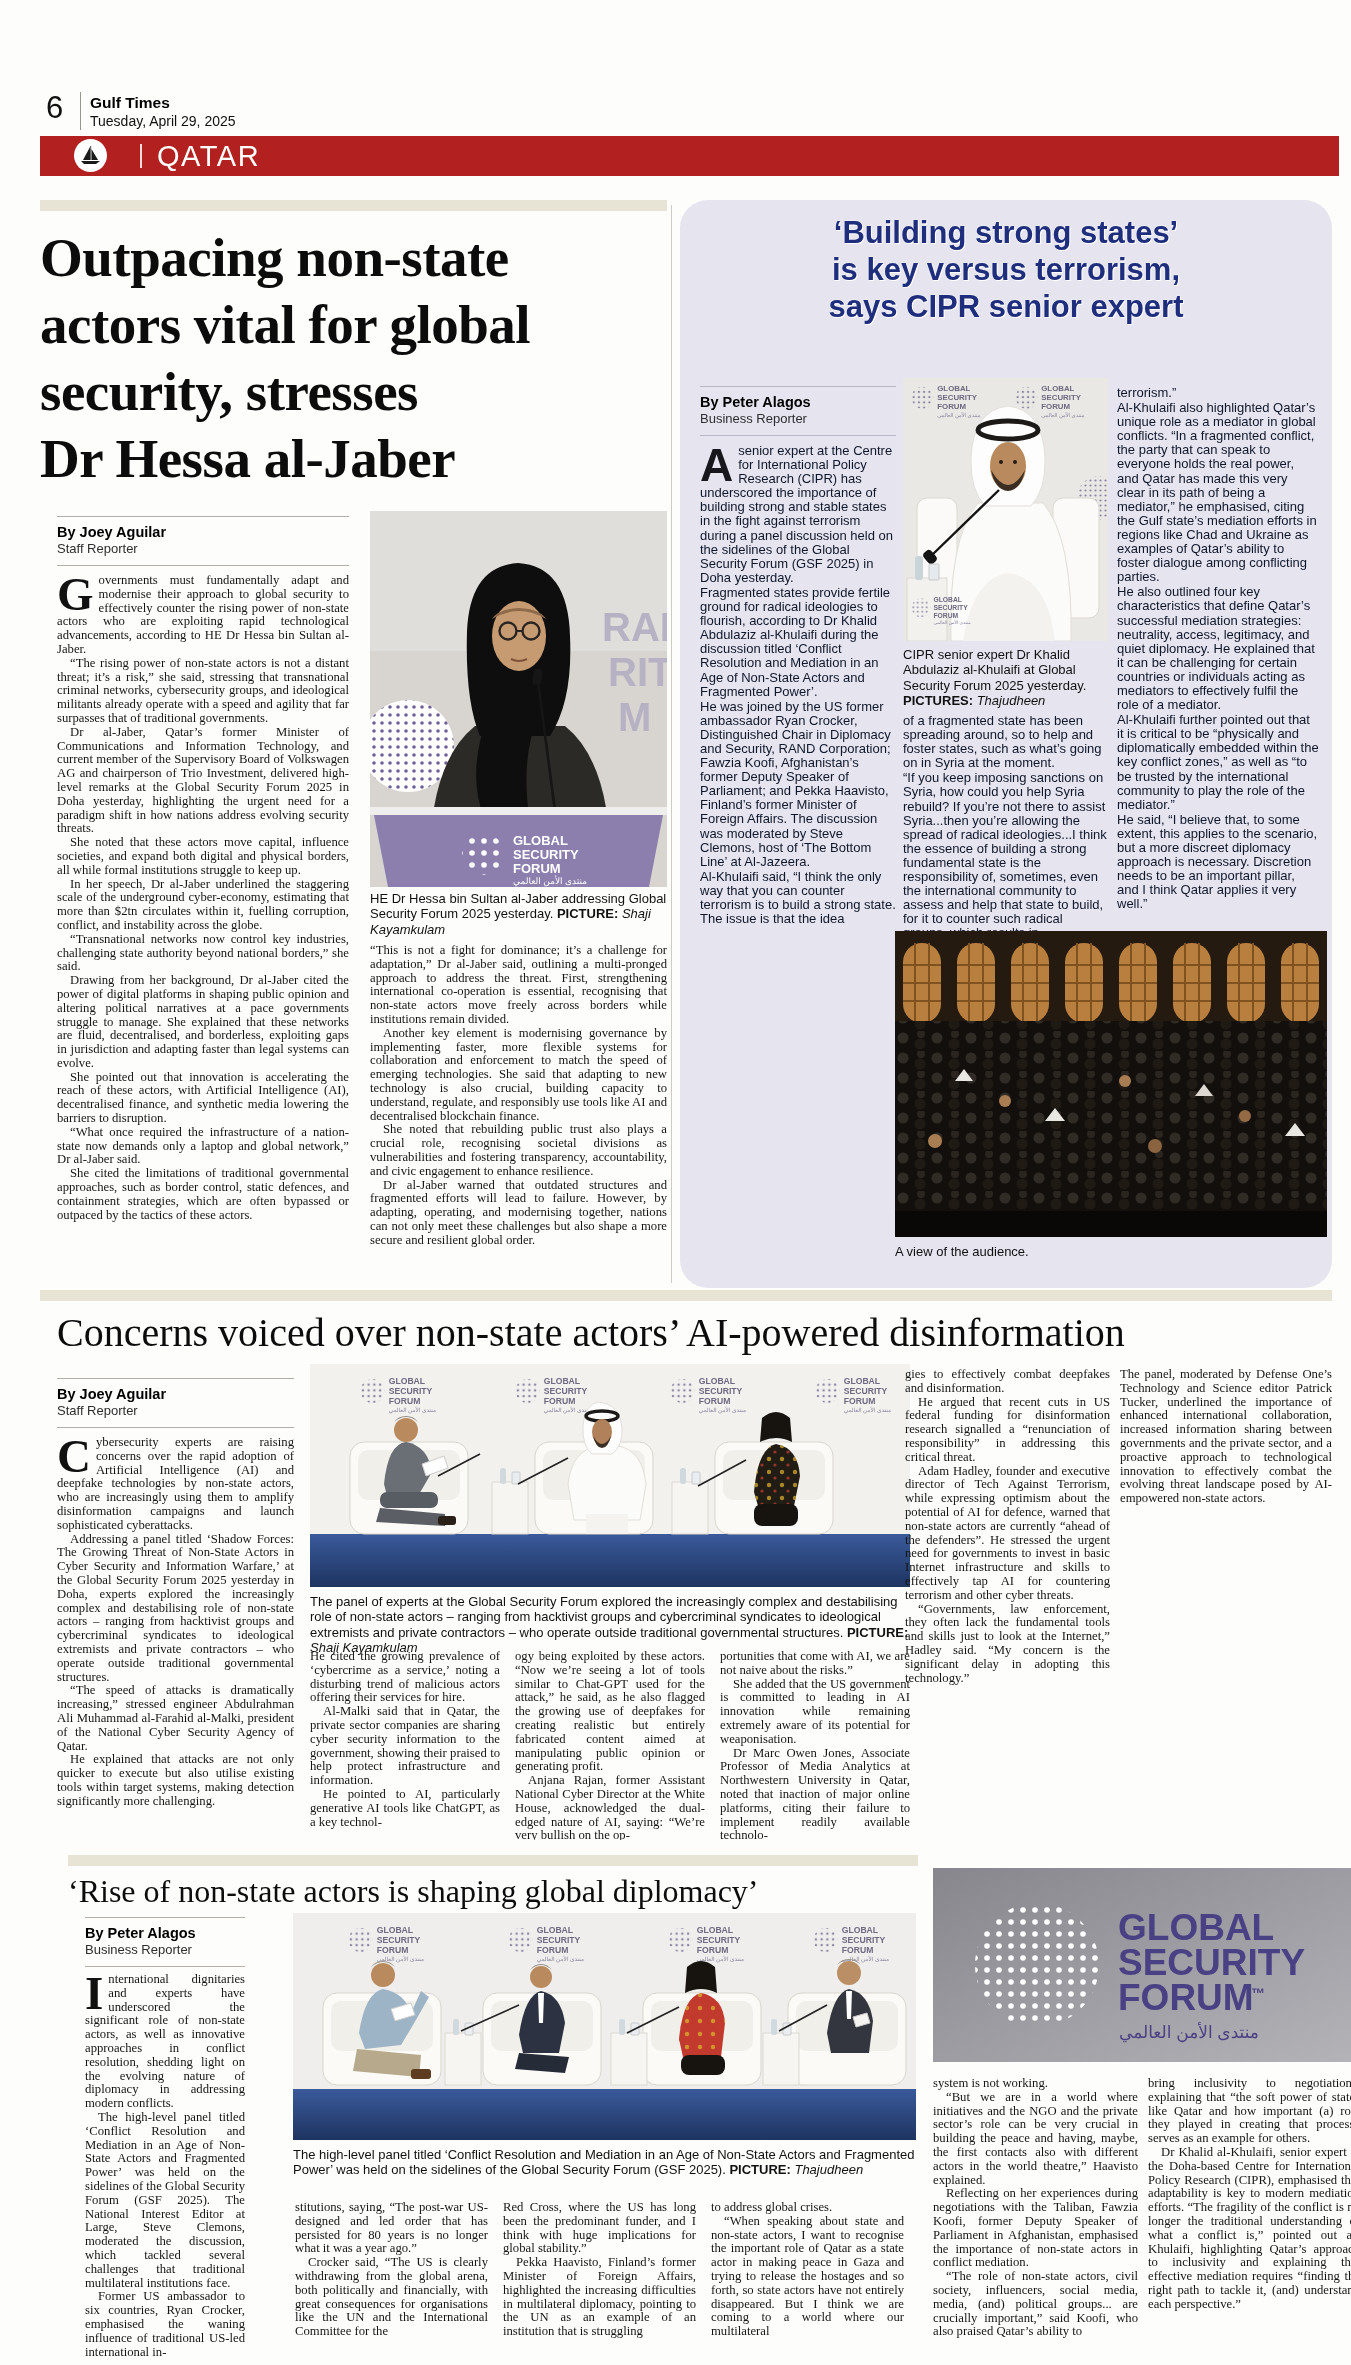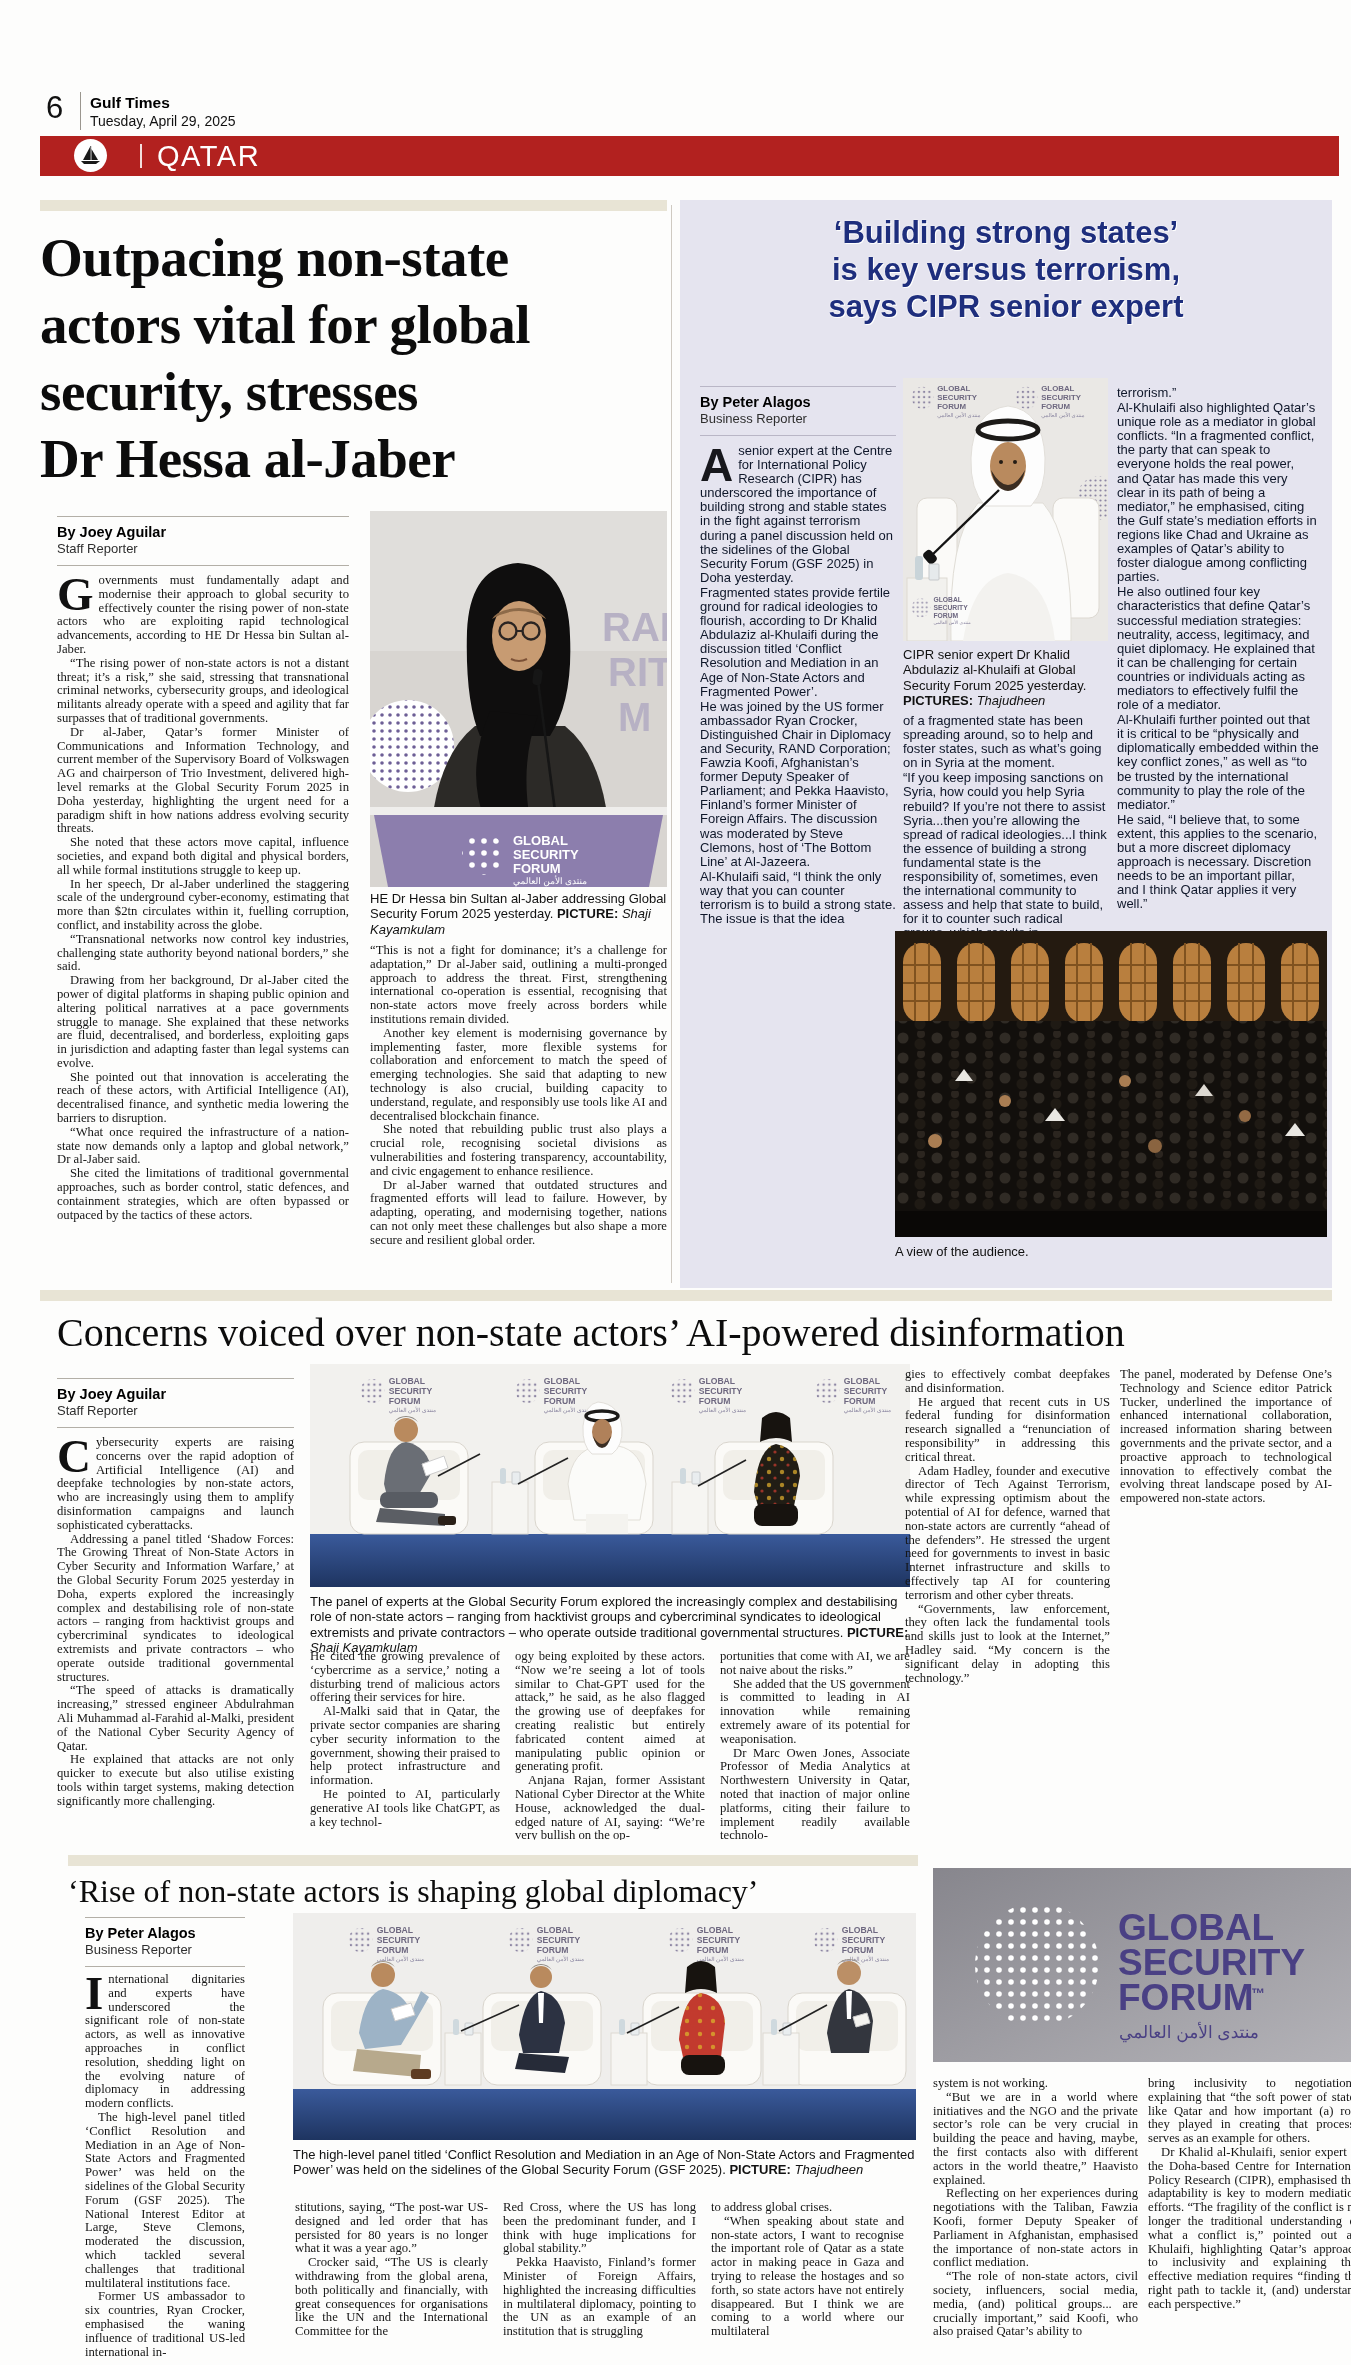--- a/index.html
+++ b/index.html
@@ -33,21 +33,21 @@
   .sansbody p+p{margin-top:1px;}
   .col{overflow:hidden;}
 
   .dcser{float:left;font:bold 47px/37px "Liberation Serif",serif;padding:2px 5px 0 0;color:#111;}
   .dcsan{float:left;font:bold 46px/38px "Liberation Sans",sans-serif;padding:2px 5px 0 0;color:#17171c;}
 
   .cap{font:13px/15.3px "Liberation Sans",sans-serif;color:#111;}
   .cap .cl{font-weight:bold;}
   .cap .cr{font-style:italic;}
 
-  .lavbox{background:#e5e4ef;}
+  .lavbox{background:#e5e4ef;border-radius:28px;}
   .vdiv{background:#cfcac2;width:1px;}
   .photo{display:block;}
 </style>
 </head>
 <body>
 
 <svg width="0" height="0" style="position:absolute" aria-hidden="true">
   <defs>
     <pattern id="dotsW" width="9" height="9" patternUnits="userSpaceOnUse">
       <circle cx="4.5" cy="4.5" r="2.1" fill="#ffffff"></circle>

